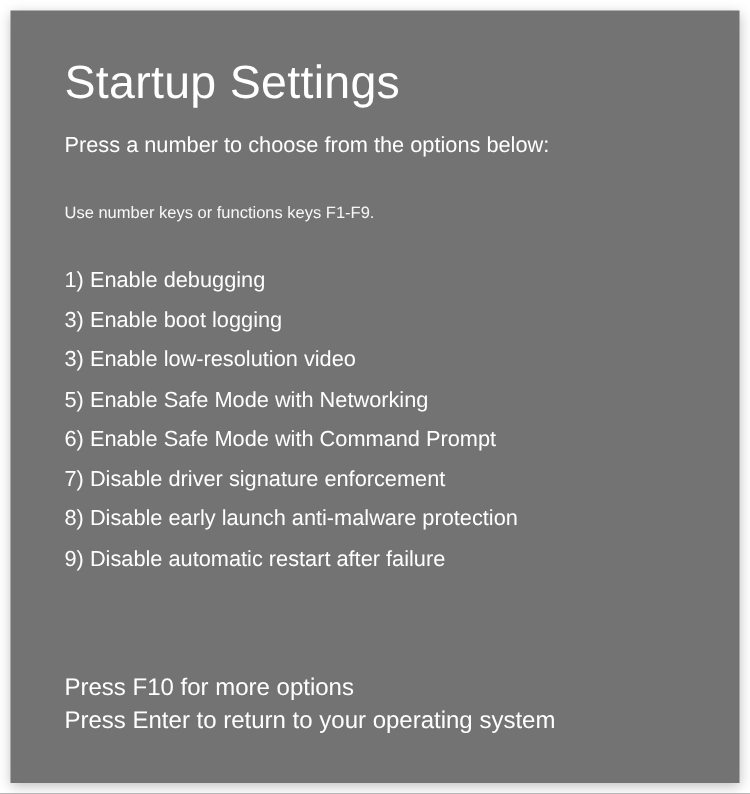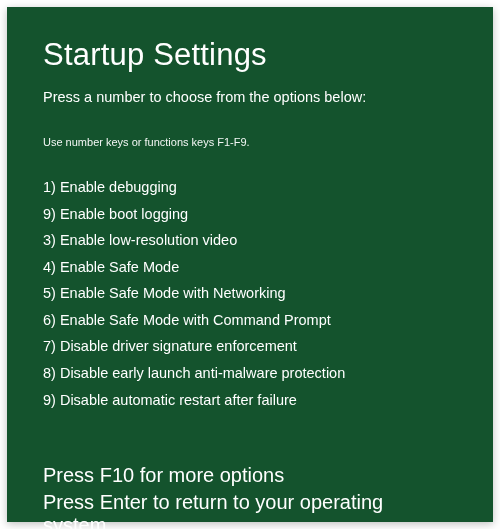--- a/index.html
+++ b/index.html
@@ -10,21 +10,21 @@
     body {
       width: 500px;
       height: 529px;
       background: #fff;
       font-family: "Segoe UI Light", "Segoe UI", -apple-system, sans-serif;
       padding: 7px;
     }
     .screen {
       width: 100%;
       height: 100%;
-      background: #14532d;
+      background: #737373;
       color: #ffffff;
       padding: 30px 57px 24px 36px;
       box-shadow: 0 2px 8px rgba(0,0,0,0.25);
       display: flex;
       flex-direction: column;
       font-weight: 300;
     }
     .title {
       font-size: 31px;
       font-weight: 300;
@@ -54,37 +54,36 @@
       line-height: 1.35;
     }
     .footer {
       margin-top: 54px;
       display: flex;
       flex-direction: column;
       gap: 4px;
       padding-bottom: 8px;
     }
     .footer-line {
-      font-size: 20px;
+      font-size: 16px;
       font-weight: 300;
     }
   </style>
 </head>
 <body>
 
 <div class="screen">
   <h1 class="title">Startup Settings</h1>
   <div class="subtitle">Press a number to choose from the options below:</div>
   <div class="hint">Use number keys or functions keys F1-F9.</div>
 
   <div class="options">
     <div class="option-item">1) Enable debugging</div>
-    <div class="option-item">9) Enable boot logging</div>
+    <div class="option-item">3) Enable boot logging</div>
     <div class="option-item">3) Enable low-resolution video</div>
-    <div class="option-item">4) Enable Safe Mode</div>
     <div class="option-item">5) Enable Safe Mode with Networking</div>
     <div class="option-item">6) Enable Safe Mode with Command Prompt</div>
     <div class="option-item">7) Disable driver signature enforcement</div>
     <div class="option-item">8) Disable early launch anti-malware protection</div>
     <div class="option-item">9) Disable automatic restart after failure</div>
   </div>
 
   <div class="footer">
     <div class="footer-line">Press F10 for more options</div>
     <div class="footer-line">Press Enter to return to your operating system</div>

